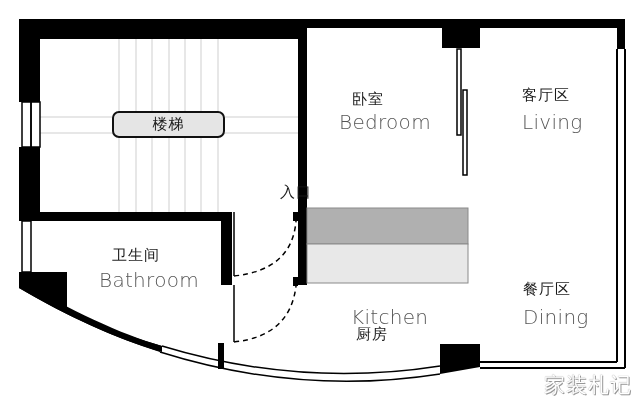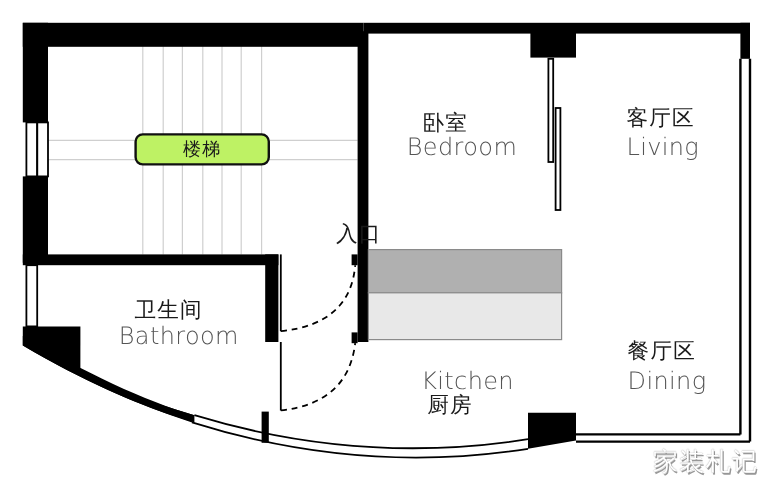--- a/index.html
+++ b/index.html
@@ -1,21 +1,21 @@
 <!DOCTYPE html>
 <html><head>
 <meta charset="utf-8">
 <style>
   html, body { margin: 0; padding: 0; background: #ffffff; }
   body { width: 640px; height: 406px; position: relative; overflow: hidden; font-family: "DejaVu Sans", sans-serif; }
   #plan { position: absolute; left: 0; top: 0; width: 640px; height: 406px; }
   .lbl { position: absolute; text-align: center; white-space: nowrap; }
-  .cn { font-size: 18px; color: #1a1a1a; letter-spacing: 1px; }
+  .cn { font-size: 15px; color: #1a1a1a; letter-spacing: 1px; }
   .en { font-size: 20px; color: #555555; font-family: "DejaVu Sans", sans-serif; font-weight: 300; letter-spacing: 0.3px; }
-  .stair-tag { position: absolute; left: 112px; top: 111px; width: 113px; height: 27px; border: 2px solid #111; border-radius: 7px; background: #bef264; box-sizing: border-box; display: flex; align-items: center; justify-content: center; font-size: 15px; color: #1a1a1a; letter-spacing: 1px; }
+  .stair-tag { position: absolute; left: 112px; top: 111px; width: 113px; height: 27px; border: 2px solid #111; border-radius: 7px; background: #e5e5e5; box-sizing: border-box; display: flex; align-items: center; justify-content: center; font-size: 15px; color: #1a1a1a; letter-spacing: 1px; }
   .watermark { position: absolute; right: 8px; top: 371px; font-size: 21px; color: #ffffff; letter-spacing: 1px; text-shadow: 0 0 1px #888, 1px 1px 0 #999; }
 </style>
 </head>
 <body>
 
 <svg id="plan" viewBox="0 0 640 406" xmlns="http://www.w3.org/2000/svg">
 
   <g stroke="#cfcfcf" stroke-width="1">
     <line x1="119" y1="38" x2="119" y2="212"></line>
     <line x1="136" y1="38" x2="136" y2="212"></line>

